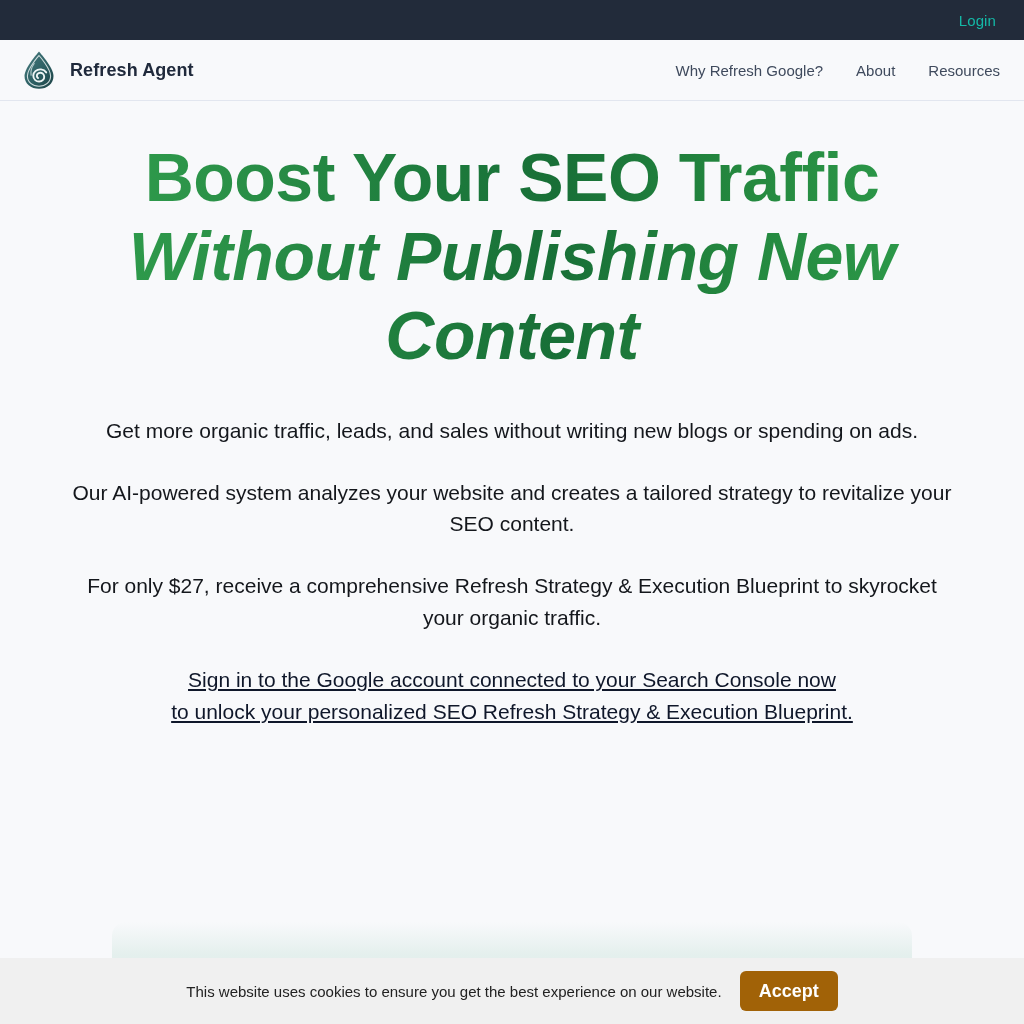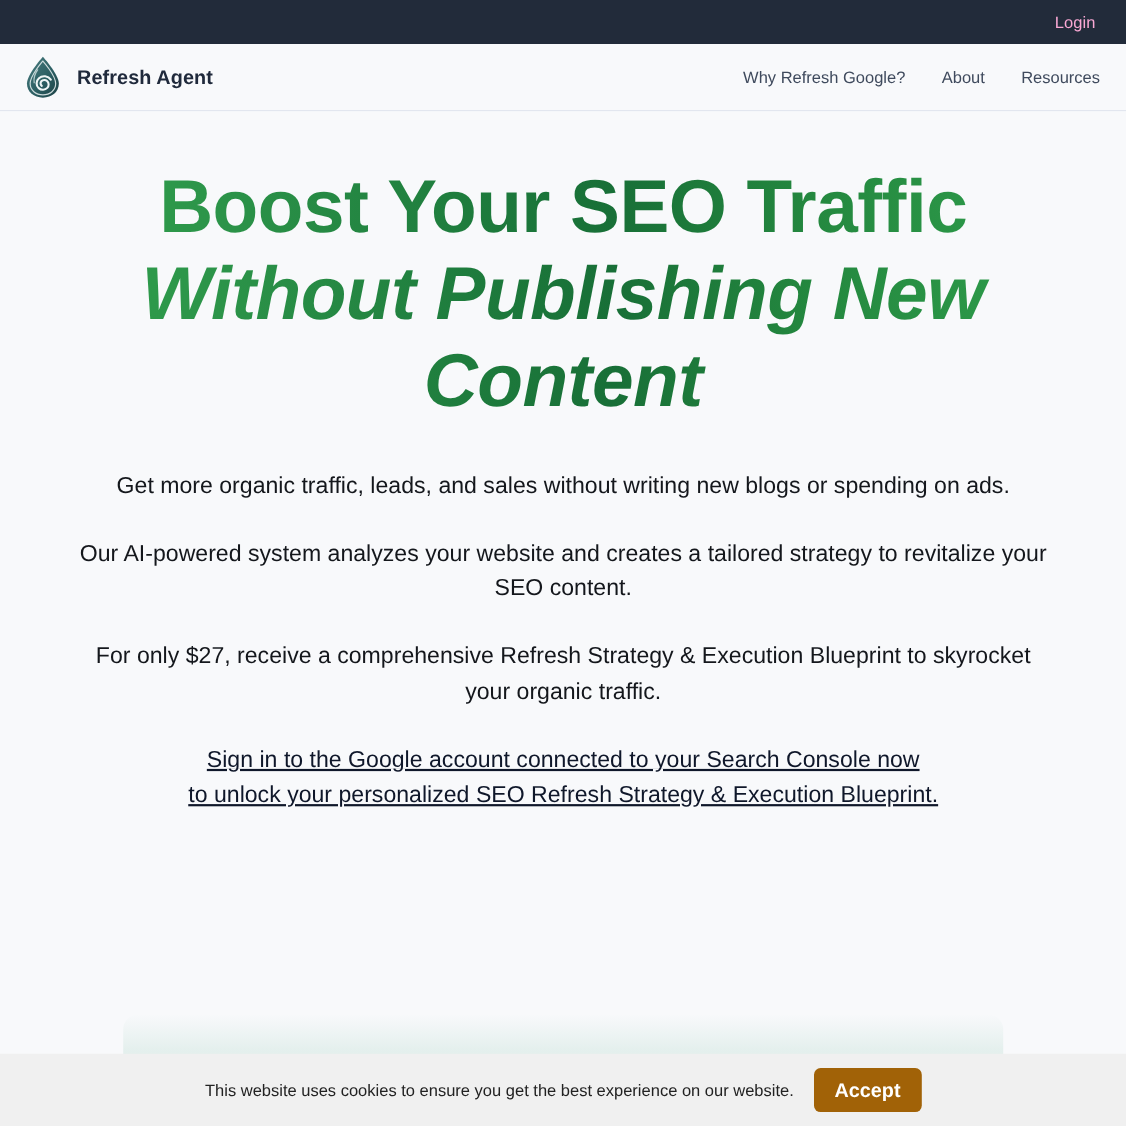--- a/index.html
+++ b/index.html
@@ -20,21 +20,21 @@
   
   .topbar {
     height: 40px;
     background: #222b3a;
     display: flex;
     align-items: center;
     justify-content: flex-end;
     padding: 0 28px;
   }
   .topbar-link {
-    color: #f9a8d4;
+    color: #14b8a6;
     font-size: 15px;
     line-height: 1;
     text-decoration: none;
     letter-spacing: .1px;
     cursor: pointer;
   }
 
   
   .header {
     height: 61px;
@@ -76,21 +76,21 @@
   .hero {
     padding: 34px 40px 0;
     text-align: center;
   }
   .hero-title {
     font-size: 68px;
     line-height: 1.16;
     font-weight: 700;
     letter-spacing: -0.5px;
     max-width: 880px;
-    margin: 14px auto;
+    margin: 3px auto;
     background-image: linear-gradient(90deg,
         #2f9e4c 0%,
         #2c9449 14%,
         #1d7a3c 42%,
         #186f37 55%,
         #24883f 76%,
         #2e9c4b 100%);
     -webkit-background-clip: text;
     background-clip: text;
     color: transparent;

